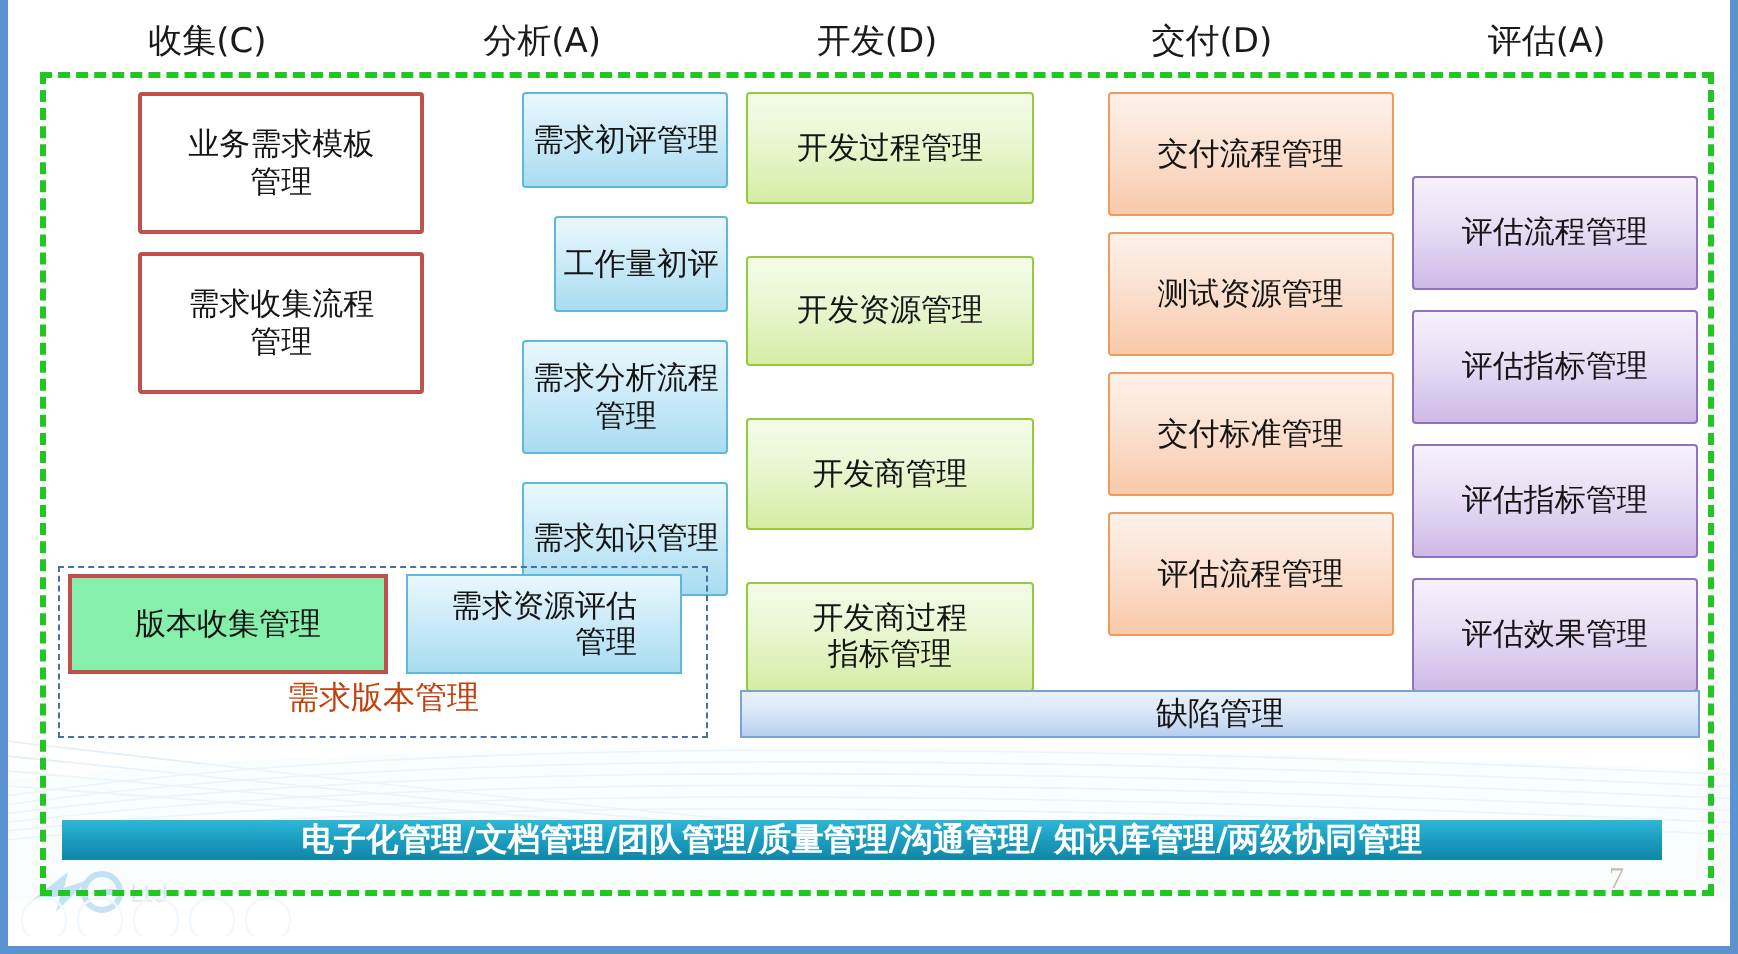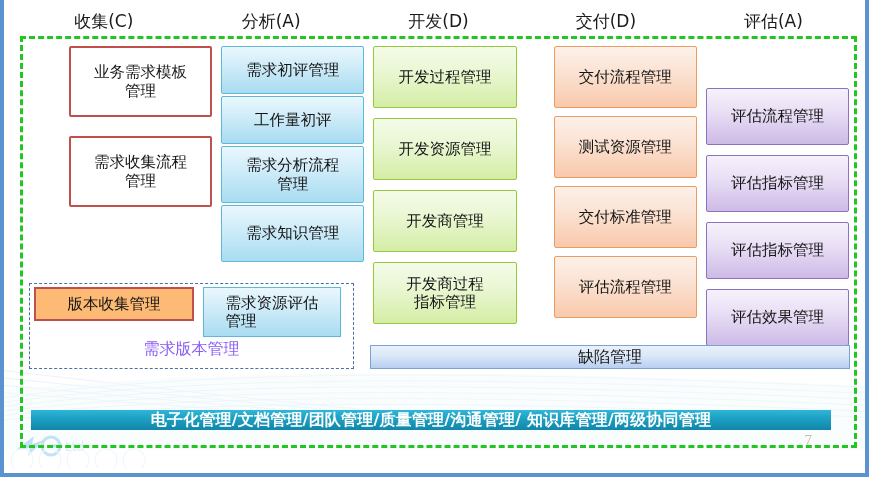--- a/index.html
+++ b/index.html
@@ -101,54 +101,54 @@
   }
   
   .card.purple{
     background:linear-gradient(to bottom,#f6f1fb 0%,#eae0f6 40%,#cdbae6 100%);
     border:1px solid #8d72bd;
     height:62px;
   }
 
   
   .col-collect .card.red:nth-child(1){margin-top:0;}
-  .col-collect{gap:19px;margin-left:38px;}
-  .col-analyse{gap:2px;}
-  .col-develop{gap:10px;}
+  .col-collect{gap:9px;margin-left:38px;}
+  .col-analyse{gap:14px;align-items:flex-end;}
+  .col-develop{gap:26px;}
   .col-delivery{gap:8px;padding-left:28px;}
   .col-evaluate{gap:10px;margin-top:42px;}
 
   
   .subgroup{
     position:absolute;left:25px;top:283px;width:325px;height:86px;
     border:1px dashed #4a6fa5;
     box-sizing:border-box;
     background:transparent;
   }
   .subgroup .sub-row{
     position:absolute;left:4px;top:3px;width:315px;height:50px;
     display:flex;gap:9px;
   }
   .subgroup .sub-card-red{
-    width:160px;height:34px;
-    background:#fdba74;border:2px solid #c0504d;
+    width:160px;height:50px;
+    background:#86efac;border:2px solid #c0504d;
     display:flex;align-items:center;justify-content:center;
     font-size:15.5px;color:#151515;box-sizing:border-box;
   }
   .subgroup .sub-card-blue{
     width:138px;height:50px;
     background:linear-gradient(to bottom,#eaf7fd 0%,#d2edf9 38%,#a8dcf0 100%);
     border:1px solid #5fb8d8;
     display:flex;align-items:center;justify-content:center;
-    text-align:left;font-size:15.5px;line-height:1.18;color:#151515;
+    text-align:right;font-size:15.5px;line-height:1.18;color:#151515;
     box-sizing:border-box;white-space:pre-line;
   }
   .subgroup .sub-caption{
     position:absolute;left:0;top:55px;width:100%;
-    text-align:center;font-size:16px;color:#8b5cf6;
+    text-align:center;font-size:16px;color:#c2410c;
   }
 
   
   .defect-bar{
     position:absolute;left:366px;top:345px;width:480px;height:24px;
     background:linear-gradient(to bottom,#e9f1fb 0%,#dce9f8 40%,#b9cff0 100%);
     border:1px solid #7ba2d4;
     box-sizing:border-box;
     display:flex;align-items:center;justify-content:center;
     font-size:16px;color:#151515;

